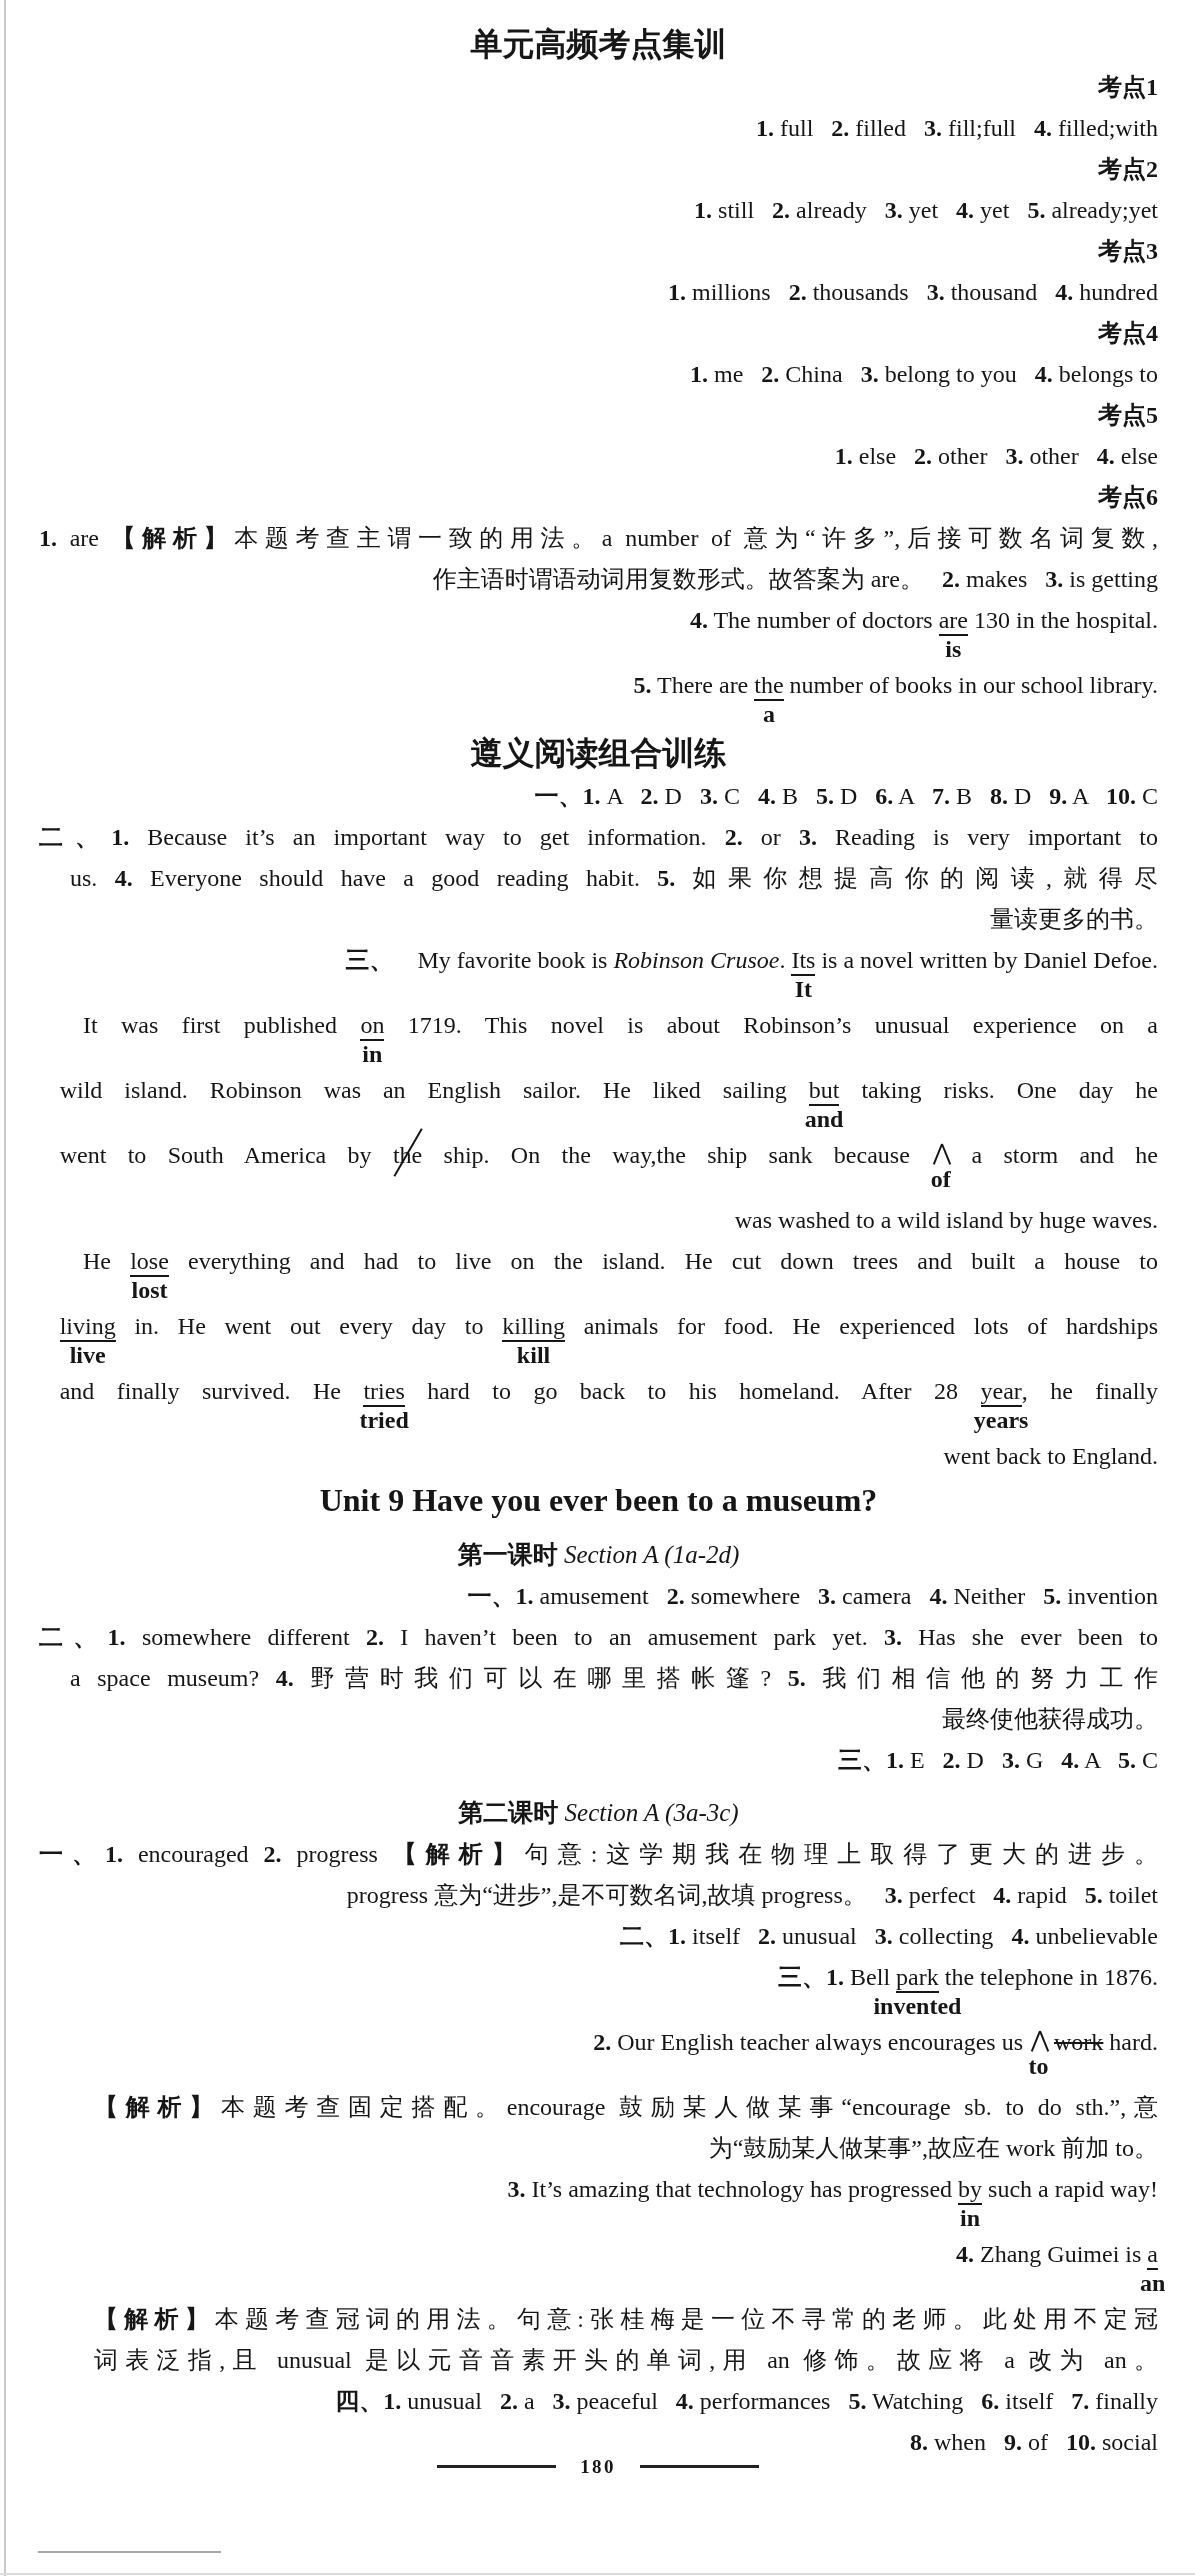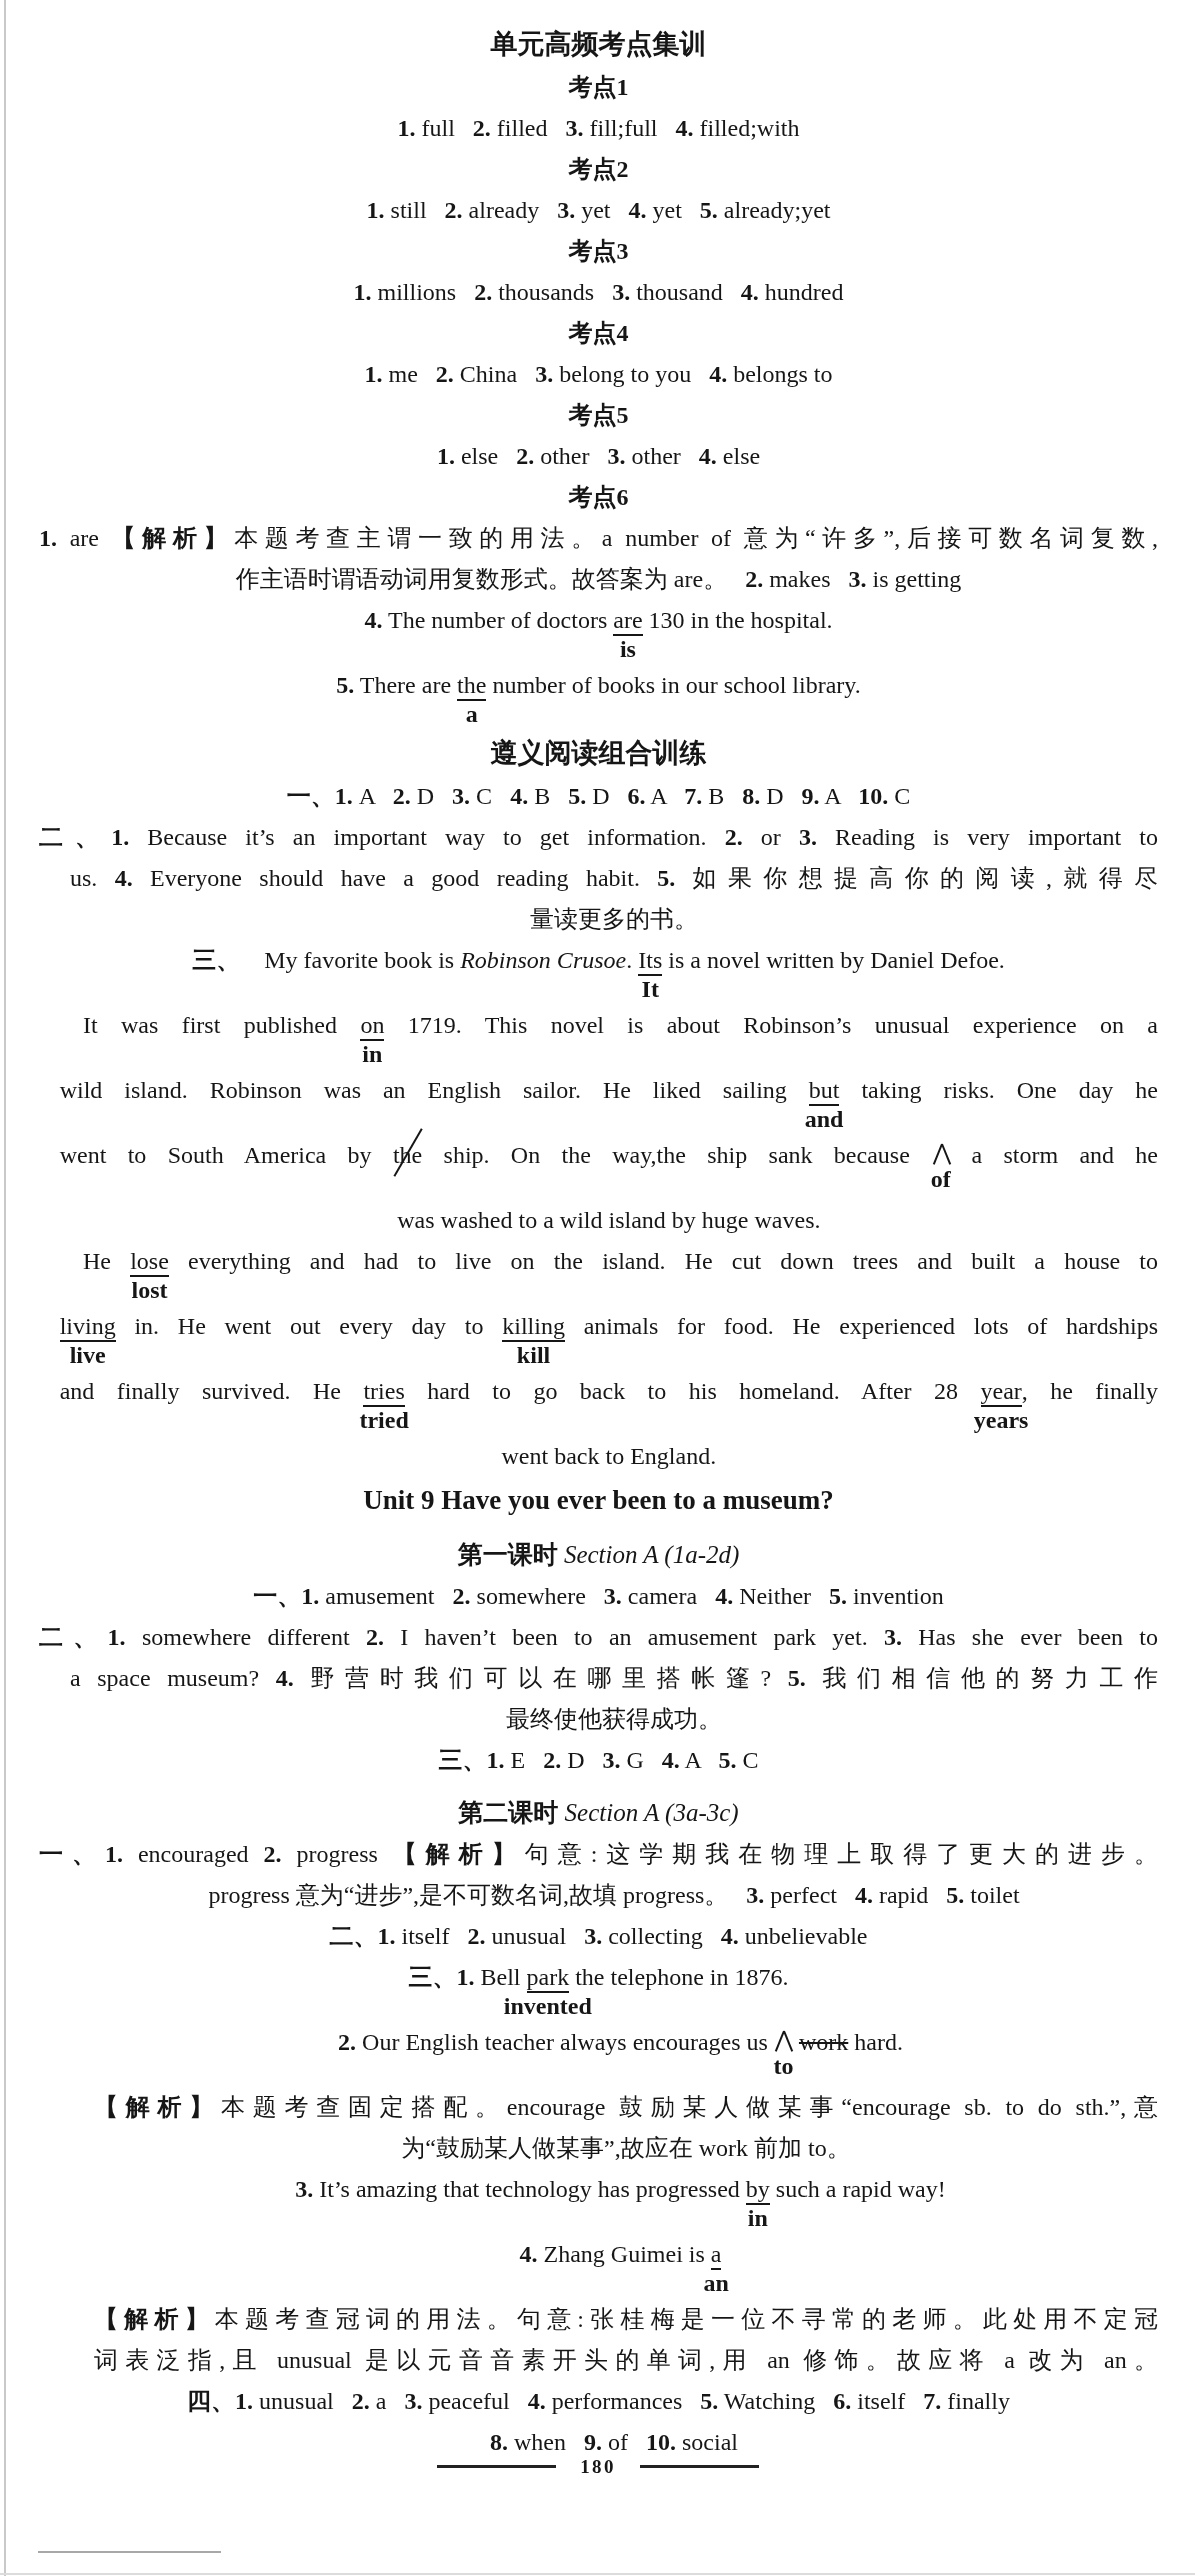--- a/index.html
+++ b/index.html
@@ -10,26 +10,26 @@
   }
   .page{position:absolute;inset:0;}
   .scan-edge-left{position:absolute;left:4px;top:0;width:1.6px;height:100%;background:#c9c9c9;}
   .scan-mark-bottom{position:absolute;left:38px;top:2551px;width:183px;height:2.4px;background:#a8a8a8;}
   .scan-edge-bottom{position:absolute;left:0;top:2573px;width:100%;height:1.6px;background:#dcdcdc;}
 
   .content{position:absolute;left:39px;top:20.7px;width:1119px;}
 
   .line{
     font-size:24px;line-height:41px;white-space:pre-wrap;
-    text-align:center;
+    text-align:right;
   }
   .line.j{white-space:normal;text-align:justify;text-align-last:justify;text-justify:inter-word;}
   .line.has-fix{margin-bottom:24px;}
 
-  .title{font-size:27px;line-height:46px;text-align:center;font-weight:bold;white-space:normal;}
+  .title{font-size:32px;line-height:46px;text-align:center;font-weight:bold;white-space:normal;}
   .lesson{font-size:25px;line-height:43px;text-align:center;white-space:normal;margin-top:10px;}
 
   .b{font-weight:bold;}
   .i{font-style:italic;}
 
   
   .fixwrap{position:relative;display:inline-block;line-height:1.15;border-bottom:2px solid #161616;white-space:nowrap;}
   .fixword{
     position:absolute;left:50%;top:100%;transform:translateX(-50%);
     margin-top:2.4px;line-height:1;font-size:24px;font-weight:bold;white-space:nowrap;

